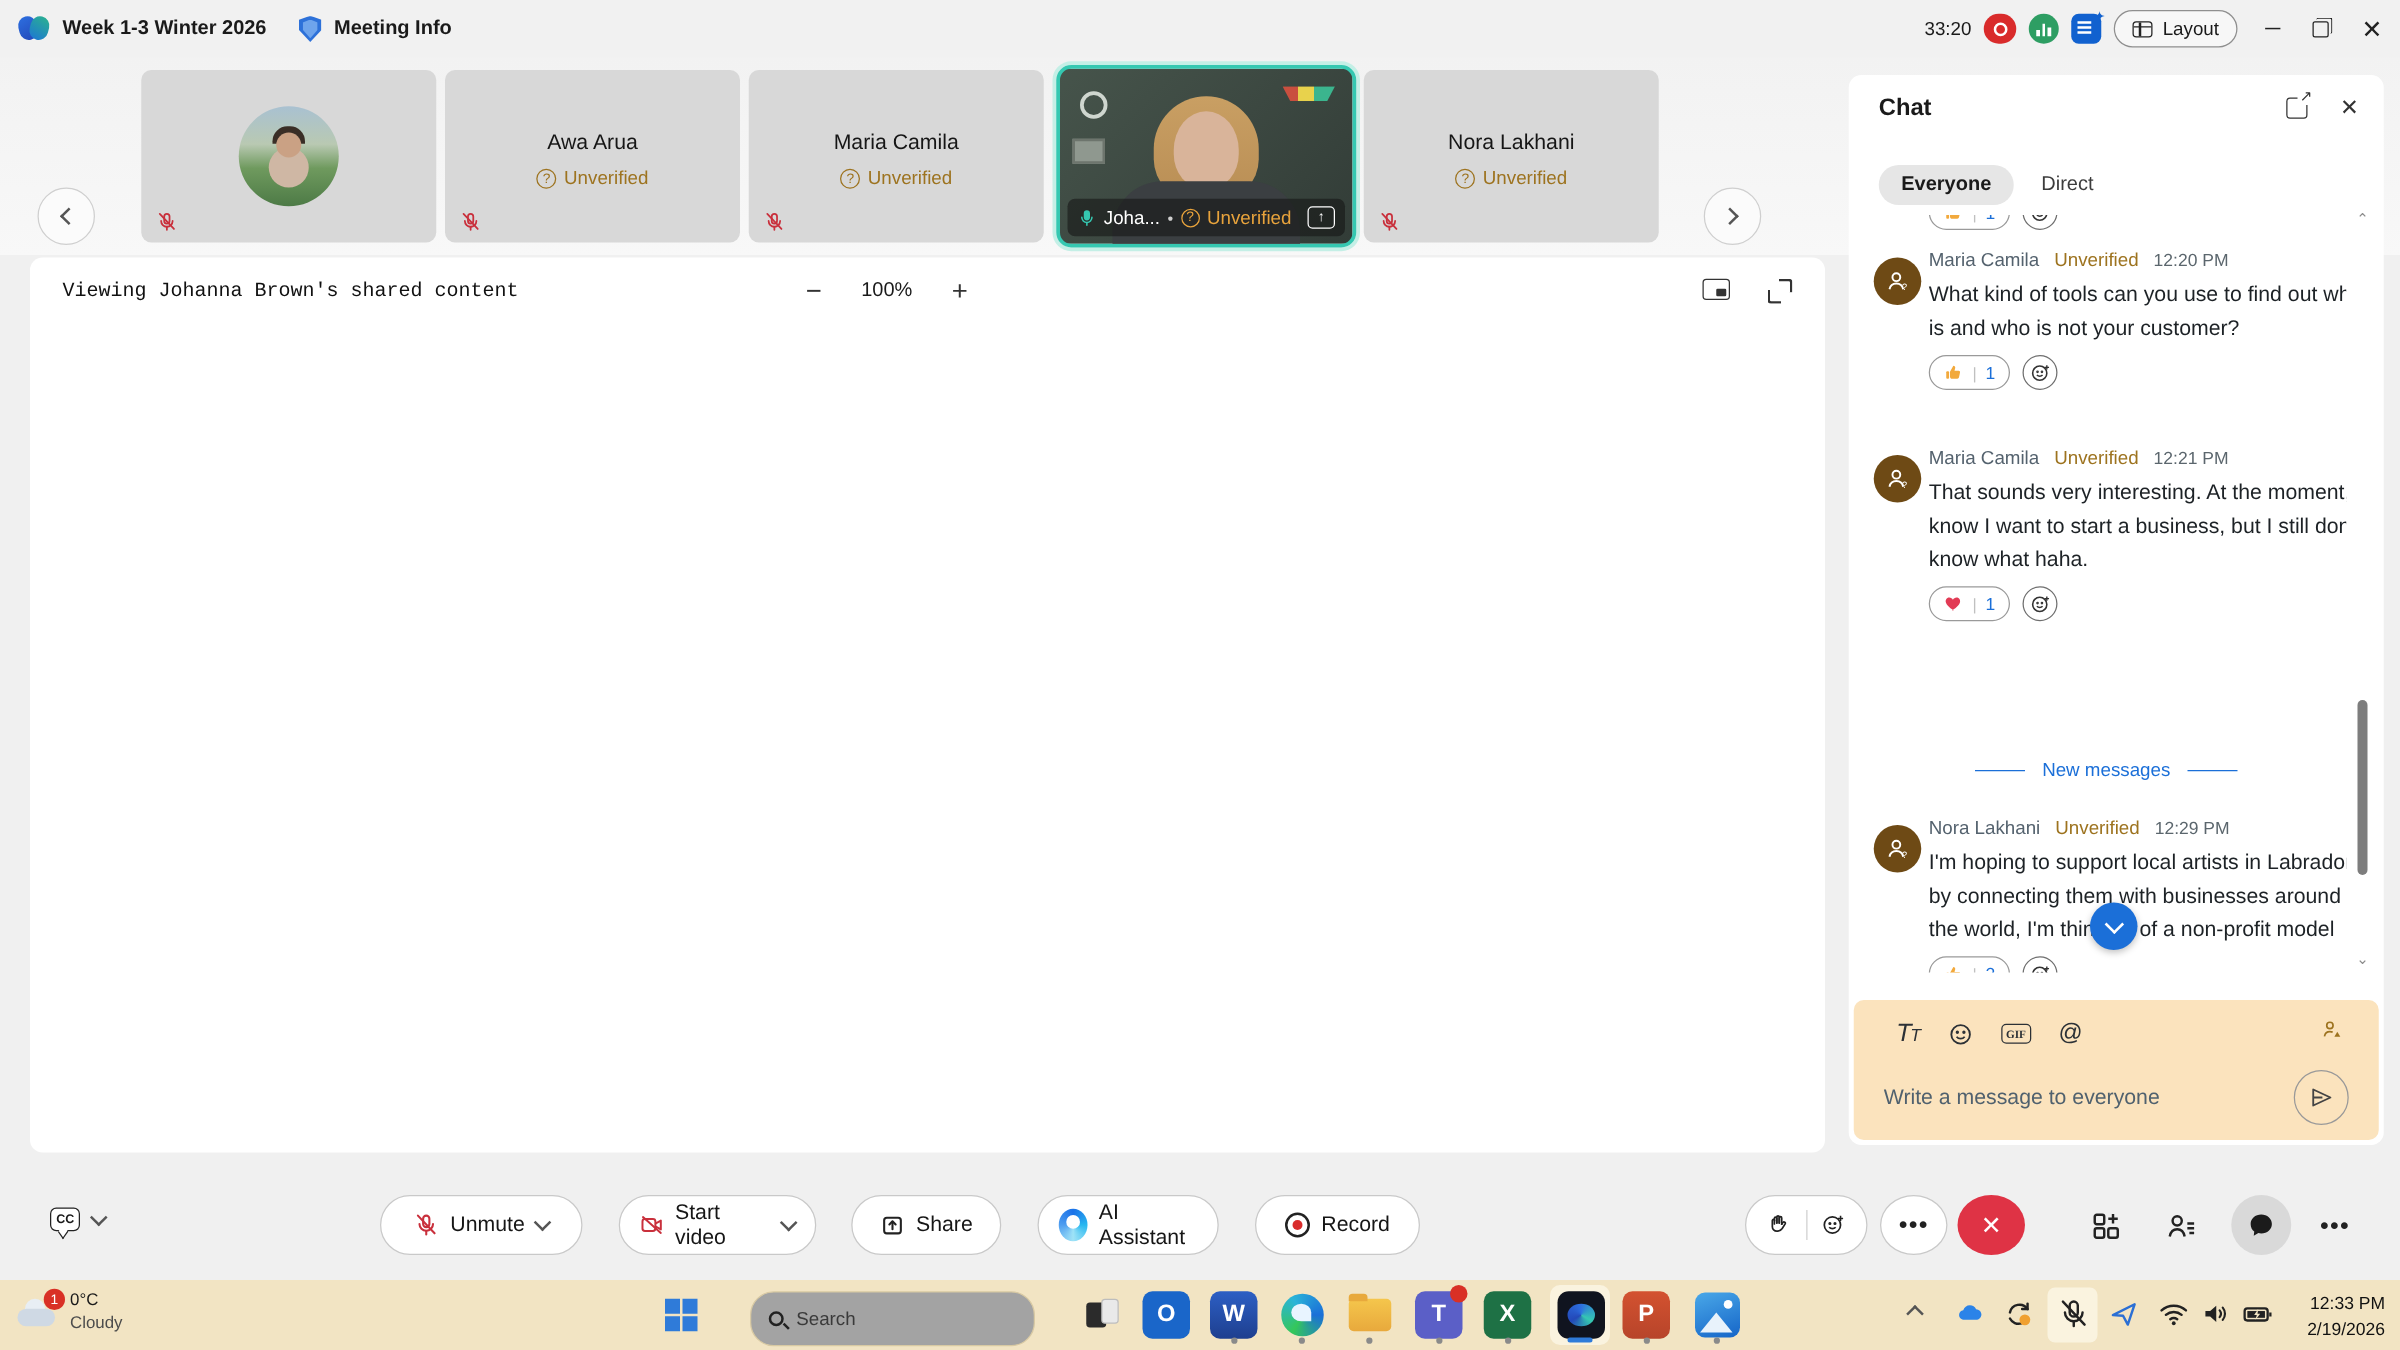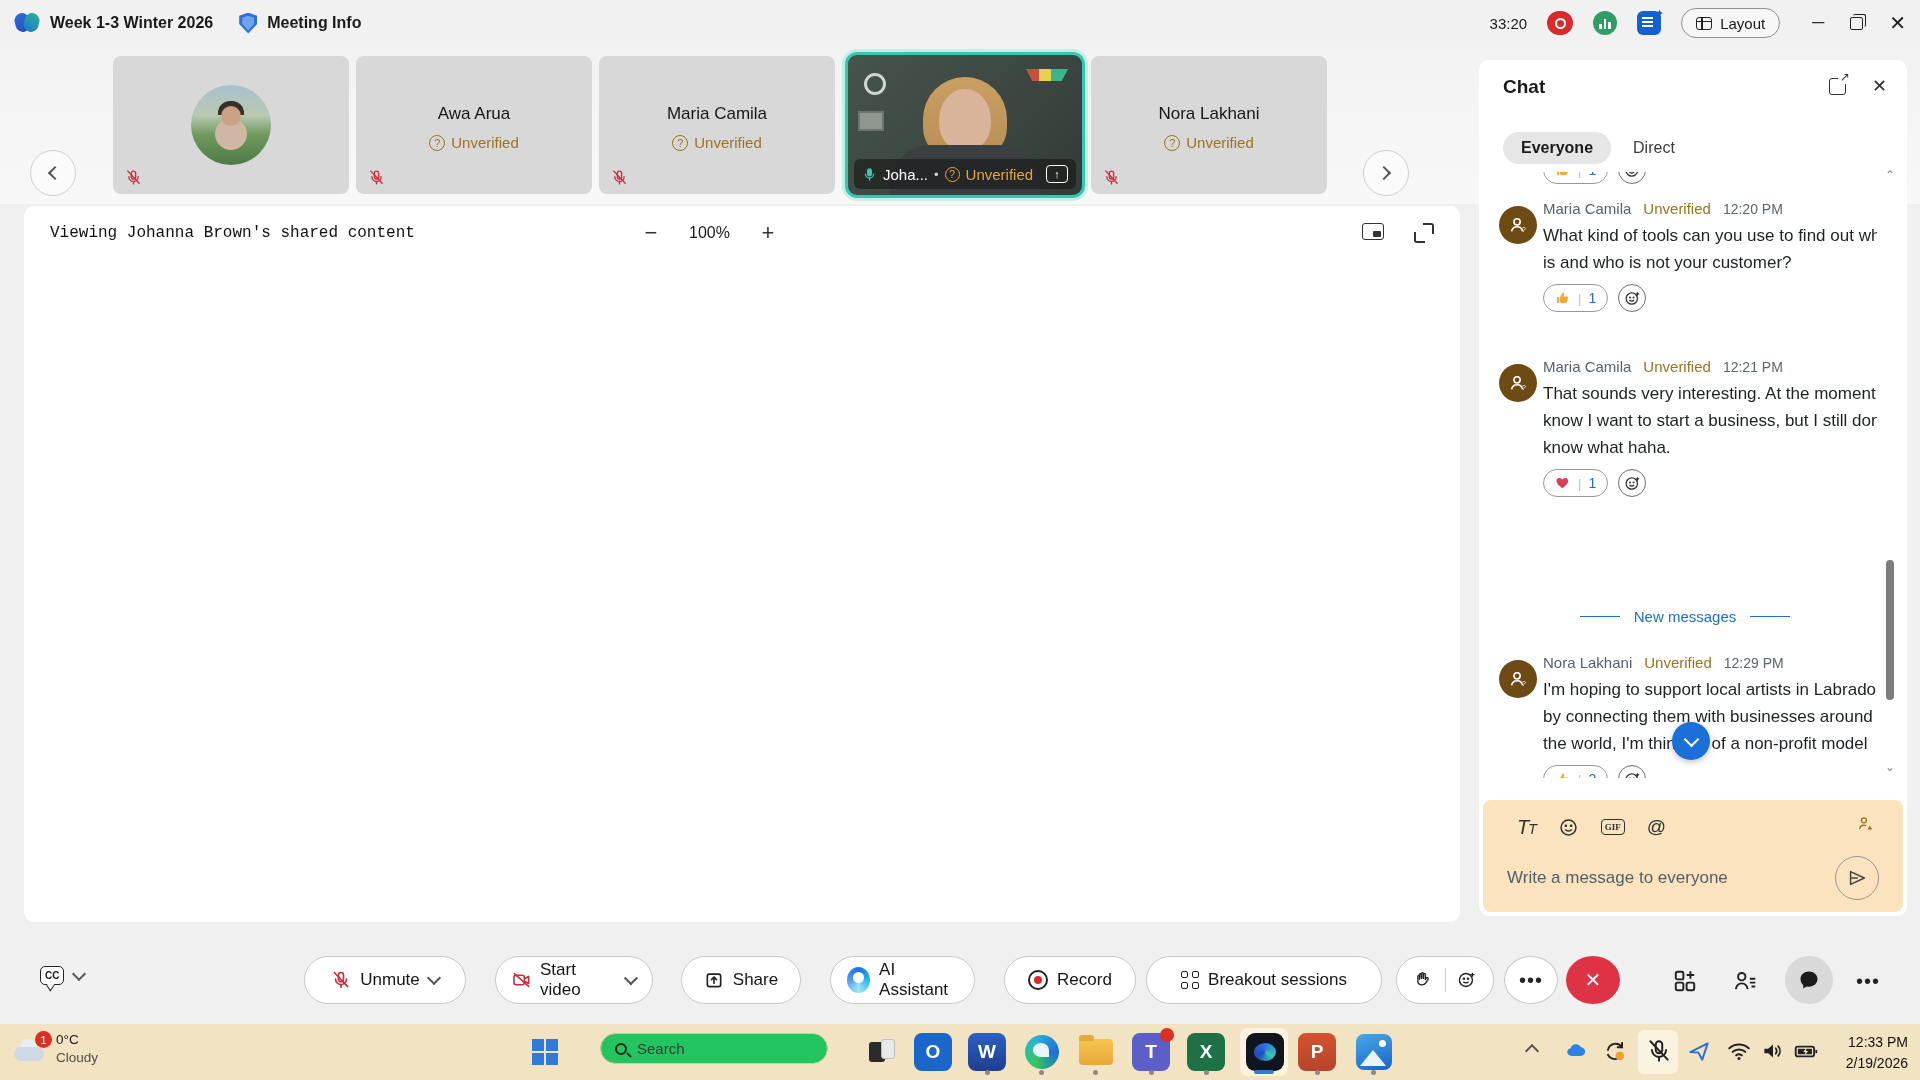--- a/index.html
+++ b/index.html
@@ -11,21 +11,21 @@
   .titlebar { position:absolute; top:0; left:0; right:0; height:46px; background:#f1f1f1; display:flex; align-items:center; padding:0 14px; }
   .tb-left { display:flex; align-items:center; gap:10px; }
   .wx-logo { position:relative; width:26px; height:22px; }
   .wx-logo i { position:absolute; width:15px; height:19px; border-radius:8px; top:1px; }
   .wx-logo i:nth-child(1){ left:1px; background:linear-gradient(160deg,#2d6fe0,#2348b8); transform:rotate(-14deg); }
   .wx-logo i:nth-child(2){ left:10px; background:linear-gradient(200deg,#2bb28f,#1d77d4); transform:rotate(14deg); }
   .tb-title { font-size:16px; font-weight:700; }
   .shield { width:18px; height:21px; margin-left:16px; background:#2d71d9; clip-path:polygon(50% 0,100% 16%,100% 55%,50% 100%,0 55%,0 16%); position:relative; }
   .shield:after{ content:""; position:absolute; inset:3px; background:#6ea4ec; clip-path:polygon(50% 0,100% 16%,100% 55%,50% 100%,0 55%,0 16%); }
   .tb-mi { font-size:16px; font-weight:700; }
-  .tb-right { margin-left:auto; display:flex; align-items:center; gap:20px; }
+  .tb-right { margin-left:auto; display:flex; align-items:center; gap:10px; }
   .tb-timer { font-size:15px; }
   .tb-chip { width:26px; height:24px; border-radius:12px; display:flex; align-items:center; justify-content:center; }
   .chip-rec { background:#d92b2b; } .chip-rec i{ width:11px;height:11px;border:2.5px solid #fff;border-radius:50%; display:block;}
   .chip-stats { background:#2e9e63; border-radius:50%; width:24px; } .chip-stats span{display:flex;gap:2px;align-items:flex-end;height:11px;} .chip-stats b{width:2.5px;background:#fff;display:block;} 
   .chip-notes { background:#1161cf; border-radius:6px; width:24px; position:relative; } .chip-notes em{position:absolute;left:5px;top:6px;width:11px;height:2px;background:#fff;box-shadow:0 4px 0 #fff, 0 8px 0 #fff;} .chip-notes s{position:absolute;right:-3px;top:-4px;color:#1161cf;text-decoration:none;font-size:11px;}
   .layout-btn { display:flex; align-items:center; gap:8px; border:1px solid #8f8f8f; border-radius:16px; height:30px; padding:0 14px; background:#f7f7f7; font-size:15px; }
   .grid-ic { width:16px; height:13px; border:1.6px solid #222; border-radius:3px; position:relative; }
   .grid-ic:after { content:""; position:absolute; left:4px; top:0; bottom:0; width:1.6px; background:#222; }
   .grid-ic:before { content:""; position:absolute; left:0px; right:0; top:3px; height:1.6px; background:#222; }
   .winbtns { display:flex; align-items:center; gap:26px; margin-left:12px; font-size:17px; color:#222; }
@@ -154,21 +154,21 @@
   
   .taskbar { position:absolute; left:0; right:0; top:1024px; height:56px; background:#f2e4c3; }
   .weather { position:absolute; left:14px; top:7px; display:flex; gap:8px; align-items:center; }
   .wcloud { position:relative; width:34px; height:24px; }
   .wcloud i { position:absolute; left:0; bottom:0; width:30px; height:14px; background:#cfd9e4; border-radius:8px; }
   .wcloud em { position:absolute; left:6px; bottom:6px; width:16px; height:16px; background:#e8eef4; border-radius:50%; }
   .wbadge { position:absolute; right:-4px; top:-6px; width:17px; height:17px; background:#d93025; color:#fff; border-radius:50%; font-size:11px; display:flex; align-items:center; justify-content:center; }
   .wtxt { font-size:13.5px; line-height:1.35; } .wtxt div:last-child { color:#4c4c4c; }
   .startbtn { position:absolute; left:532px; top:15px; width:26px; height:26px; display:grid; grid-template-columns:12px 12px; grid-template-rows:12px 12px; gap:2px; }
   .startbtn i { background:#2f7bd9; }
-  .searchbox { position:absolute; left:600px; top:9px; width:228px; height:31px; background:#22c55e; border:1px solid #d8c9a3; border-radius:19px; display:flex; align-items:center; gap:10px; padding:0 14px; font-size:15px; color:#3a3a3a; }
+  .searchbox { position:absolute; left:600px; top:9px; width:228px; height:44px; background:#a3a3a3; border:1px solid #d8c9a3; border-radius:19px; display:flex; align-items:center; gap:10px; padding:0 14px; font-size:15px; color:#3a3a3a; }
   .mag { width:12px; height:12px; border:2px solid #222; border-radius:50%; position:relative; }
   .mag:after { content:""; position:absolute; left:9px; top:9px; width:6px; height:2px; background:#222; transform:rotate(45deg); }
   .app { position:absolute; top:1032px; width:40px; height:40px; border-radius:8px; display:flex; align-items:center; justify-content:center; font-weight:700; color:#fff; font-size:19px; }
   .rundot { position:absolute; top:1070px; width:5px; height:5px; border-radius:3px; background:#8a8a8a; }
   .webex-hl { position:absolute; left:1240px; top:1028px; width:48px; height:48px; background:#faf3df; border-radius:8px; }
   .webex-pill { position:absolute; left:1254px; top:1070px; width:20px; height:4px; border-radius:2px; background:#2f7bd9; }
   .tv-ic { position:relative; width:26px; height:26px; }
   .tv-ic i { position:absolute; left:0; top:3px; width:16px; height:20px; background:#2b2b2b; border-radius:3px; }
   .tv-ic em { position:absolute; right:0; top:0; width:14px; height:20px; background:#e9e9e9; border:1px solid #bdbdbd; border-radius:3px; }
   .edge-ic { width:34px; height:34px; border-radius:50%; background:conic-gradient(from 210deg,#35c75a,#2bb4d8,#1b6fd8,#35c75a); position:relative; }
@@ -597,29 +597,20 @@
     <div class="ctl" style="left:830px;width:145px">
       <span class="ai-orb"></span>
       <span>AI Assistant</span>
     </div>
 
     <div class="ctl" style="left:1004px;width:132px">
       <span class="rec-ic"></span>
       <span>Record</span>
     </div>
 
-    <div class="ctl" style="left:1146px;width:236px">
-      <span class="bo-ic">
-          <i></i>
-          <i></i>
-          <i></i>
-          <i></i>
-        </span>
-      <span>Breakout sessions</span>
-    </div>
 
     <div class="ctl" style="left:1396px;width:98px;gap:12px">
       <svg class="icon" viewBox="0 0 24 24" width="20" height="20">
           <g fill="none" stroke="#222" stroke-width="1.7" stroke-linecap="round">
             <path d="M8 11V5.5a1.2 1.2 0 0 1 2.4 0V10"></path>
             <path d="M10.4 10V4.2a1.2 1.2 0 0 1 2.4 0V10"></path>
             <path d="M12.8 10V5a1.2 1.2 0 0 1 2.4 0v6.2"></path>
             <path d="M15.2 11.2l1.3-1.8a1.3 1.3 0 0 1 2.1 1.5l-2.9 4.6A5.6 5.6 0 0 1 10.9 18h-.5A4.4 4.4 0 0 1 6 13.6V7.6a1.1 1.1 0 0 1 2.2 0"></path>
           </g>
         </svg>

